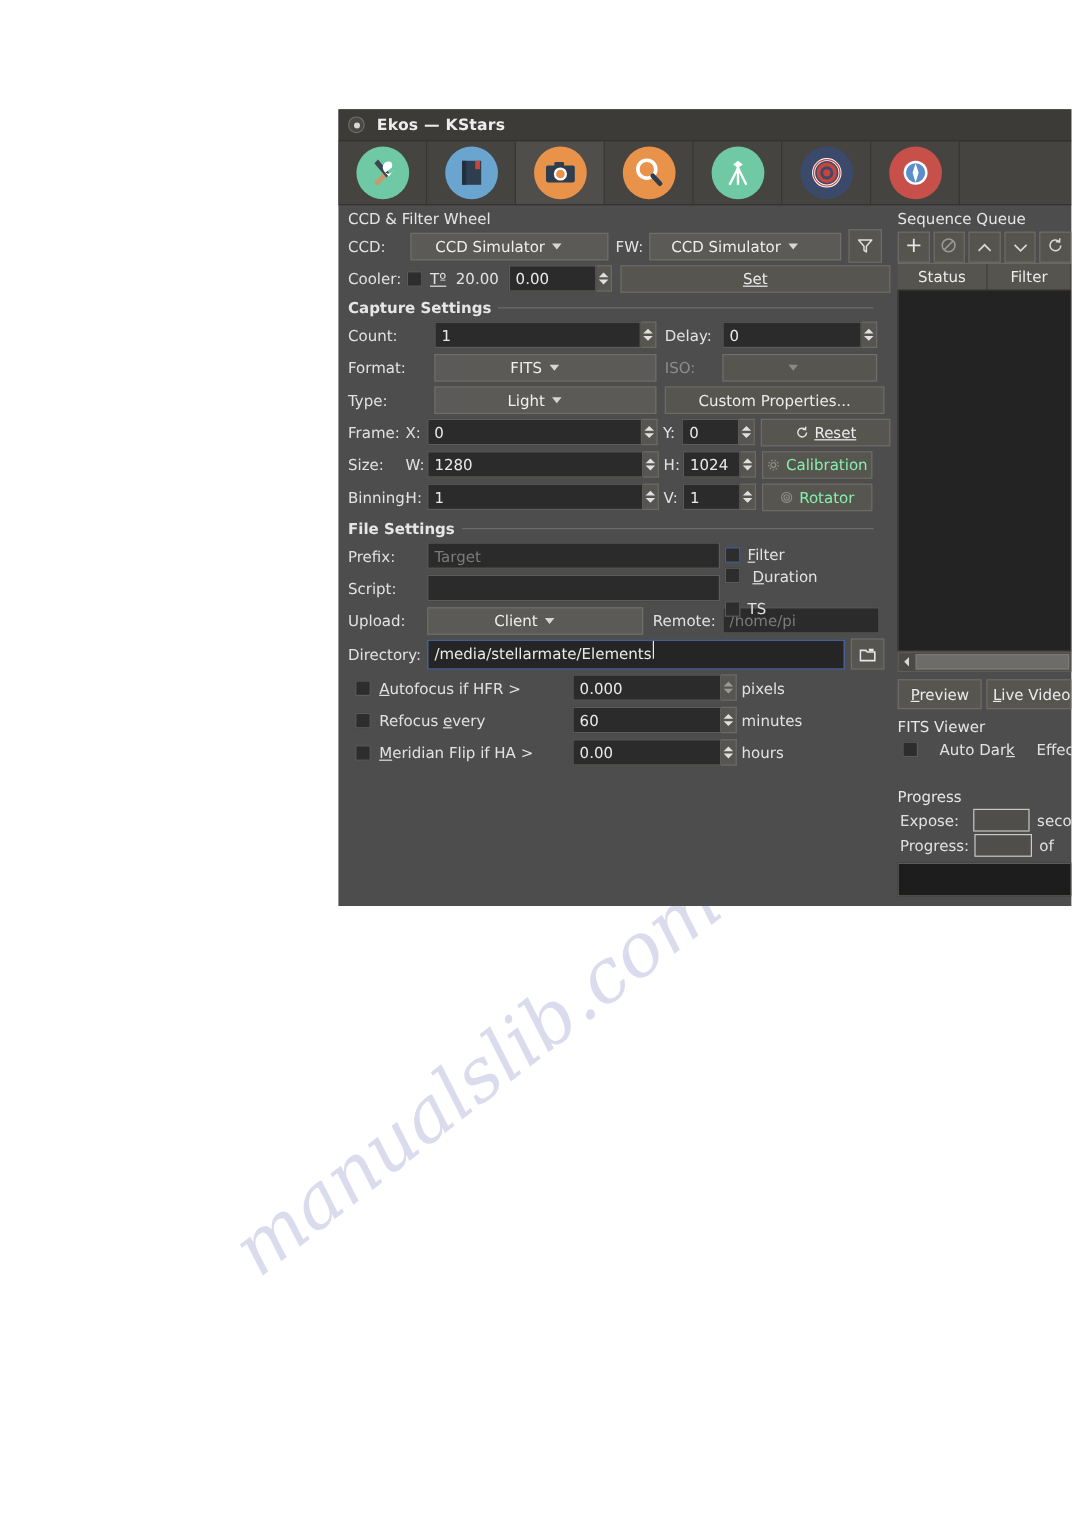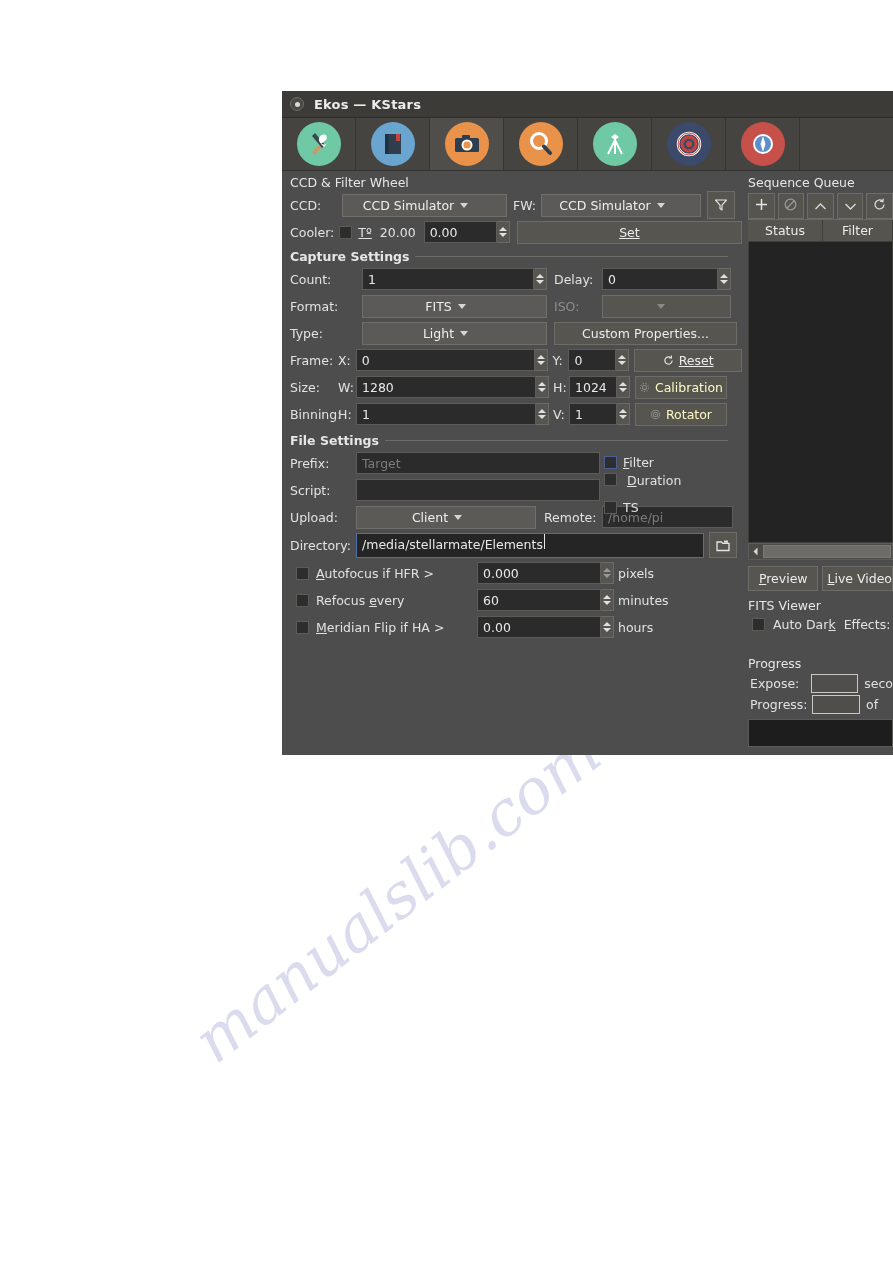--- a/index.html
+++ b/index.html
@@ -102,21 +102,21 @@
   .sp-up { width:0;height:0;border-left:4px solid transparent;border-right:4px solid transparent;border-bottom:4px solid #e0e0e0;}
   .sp-dn { width:0;height:0;border-left:4px solid transparent;border-right:4px solid transparent;border-top:4px solid #e0e0e0;}
   .spin.dim .sp-up { border-bottom-color:#9a9994; }
   .spin.dim .sp-dn { border-top-color:#9a9994; }
 
   .btn {
     background: #56554f; border: 1px solid #6d6c67; color: #ececec;
     height: 23px; display: flex; align-items: center; justify-content: center;
     font-size: 12.5px; box-sizing: border-box; gap: 5px;
   }
-  .btn.disabled { color: #fef9c3; }
+  .btn.disabled { color: #86efac; }
 
   .chk {
     width: 13px; height: 13px; background: #2d2d2d;
     border: 1px solid #5c5b57; box-sizing: border-box; flex: none;
   }
   .chk.blue { border-color: #4a5f94; }
 
   u { text-decoration: underline; }
 
   
@@ -568,21 +568,21 @@
           </div>
           <div class="btn" style="width:72px;height:25px;justify-content:flex-start;padding-left:4px">
             <span><u>L</u><span id="livelbl">ive Video</span></span>
           </div>
         </div>
 
         <div class="grouptitle plain" style="margin:7px 0 0 6px">
           <span>FITS Viewer</span>
         </div>
 
-        <div style="display:flex;align-items:center;gap:8px;margin:4px 0 0 10px">
+        <div style="display:flex;align-items:center;gap:18px;margin:4px 0 0 10px">
           <span class="chk"></span>
           <span class="lbl">Auto Dar<u>k</u></span>
           <span class="lbl">Effects:</span>
         </div>
 
         <div class="grouptitle plain" style="margin:24px 0 0 6px">
           <span>Progress</span>
         </div>
 
         <div style="display:flex;align-items:center;gap:6px;margin:3px 0 0 8px">

